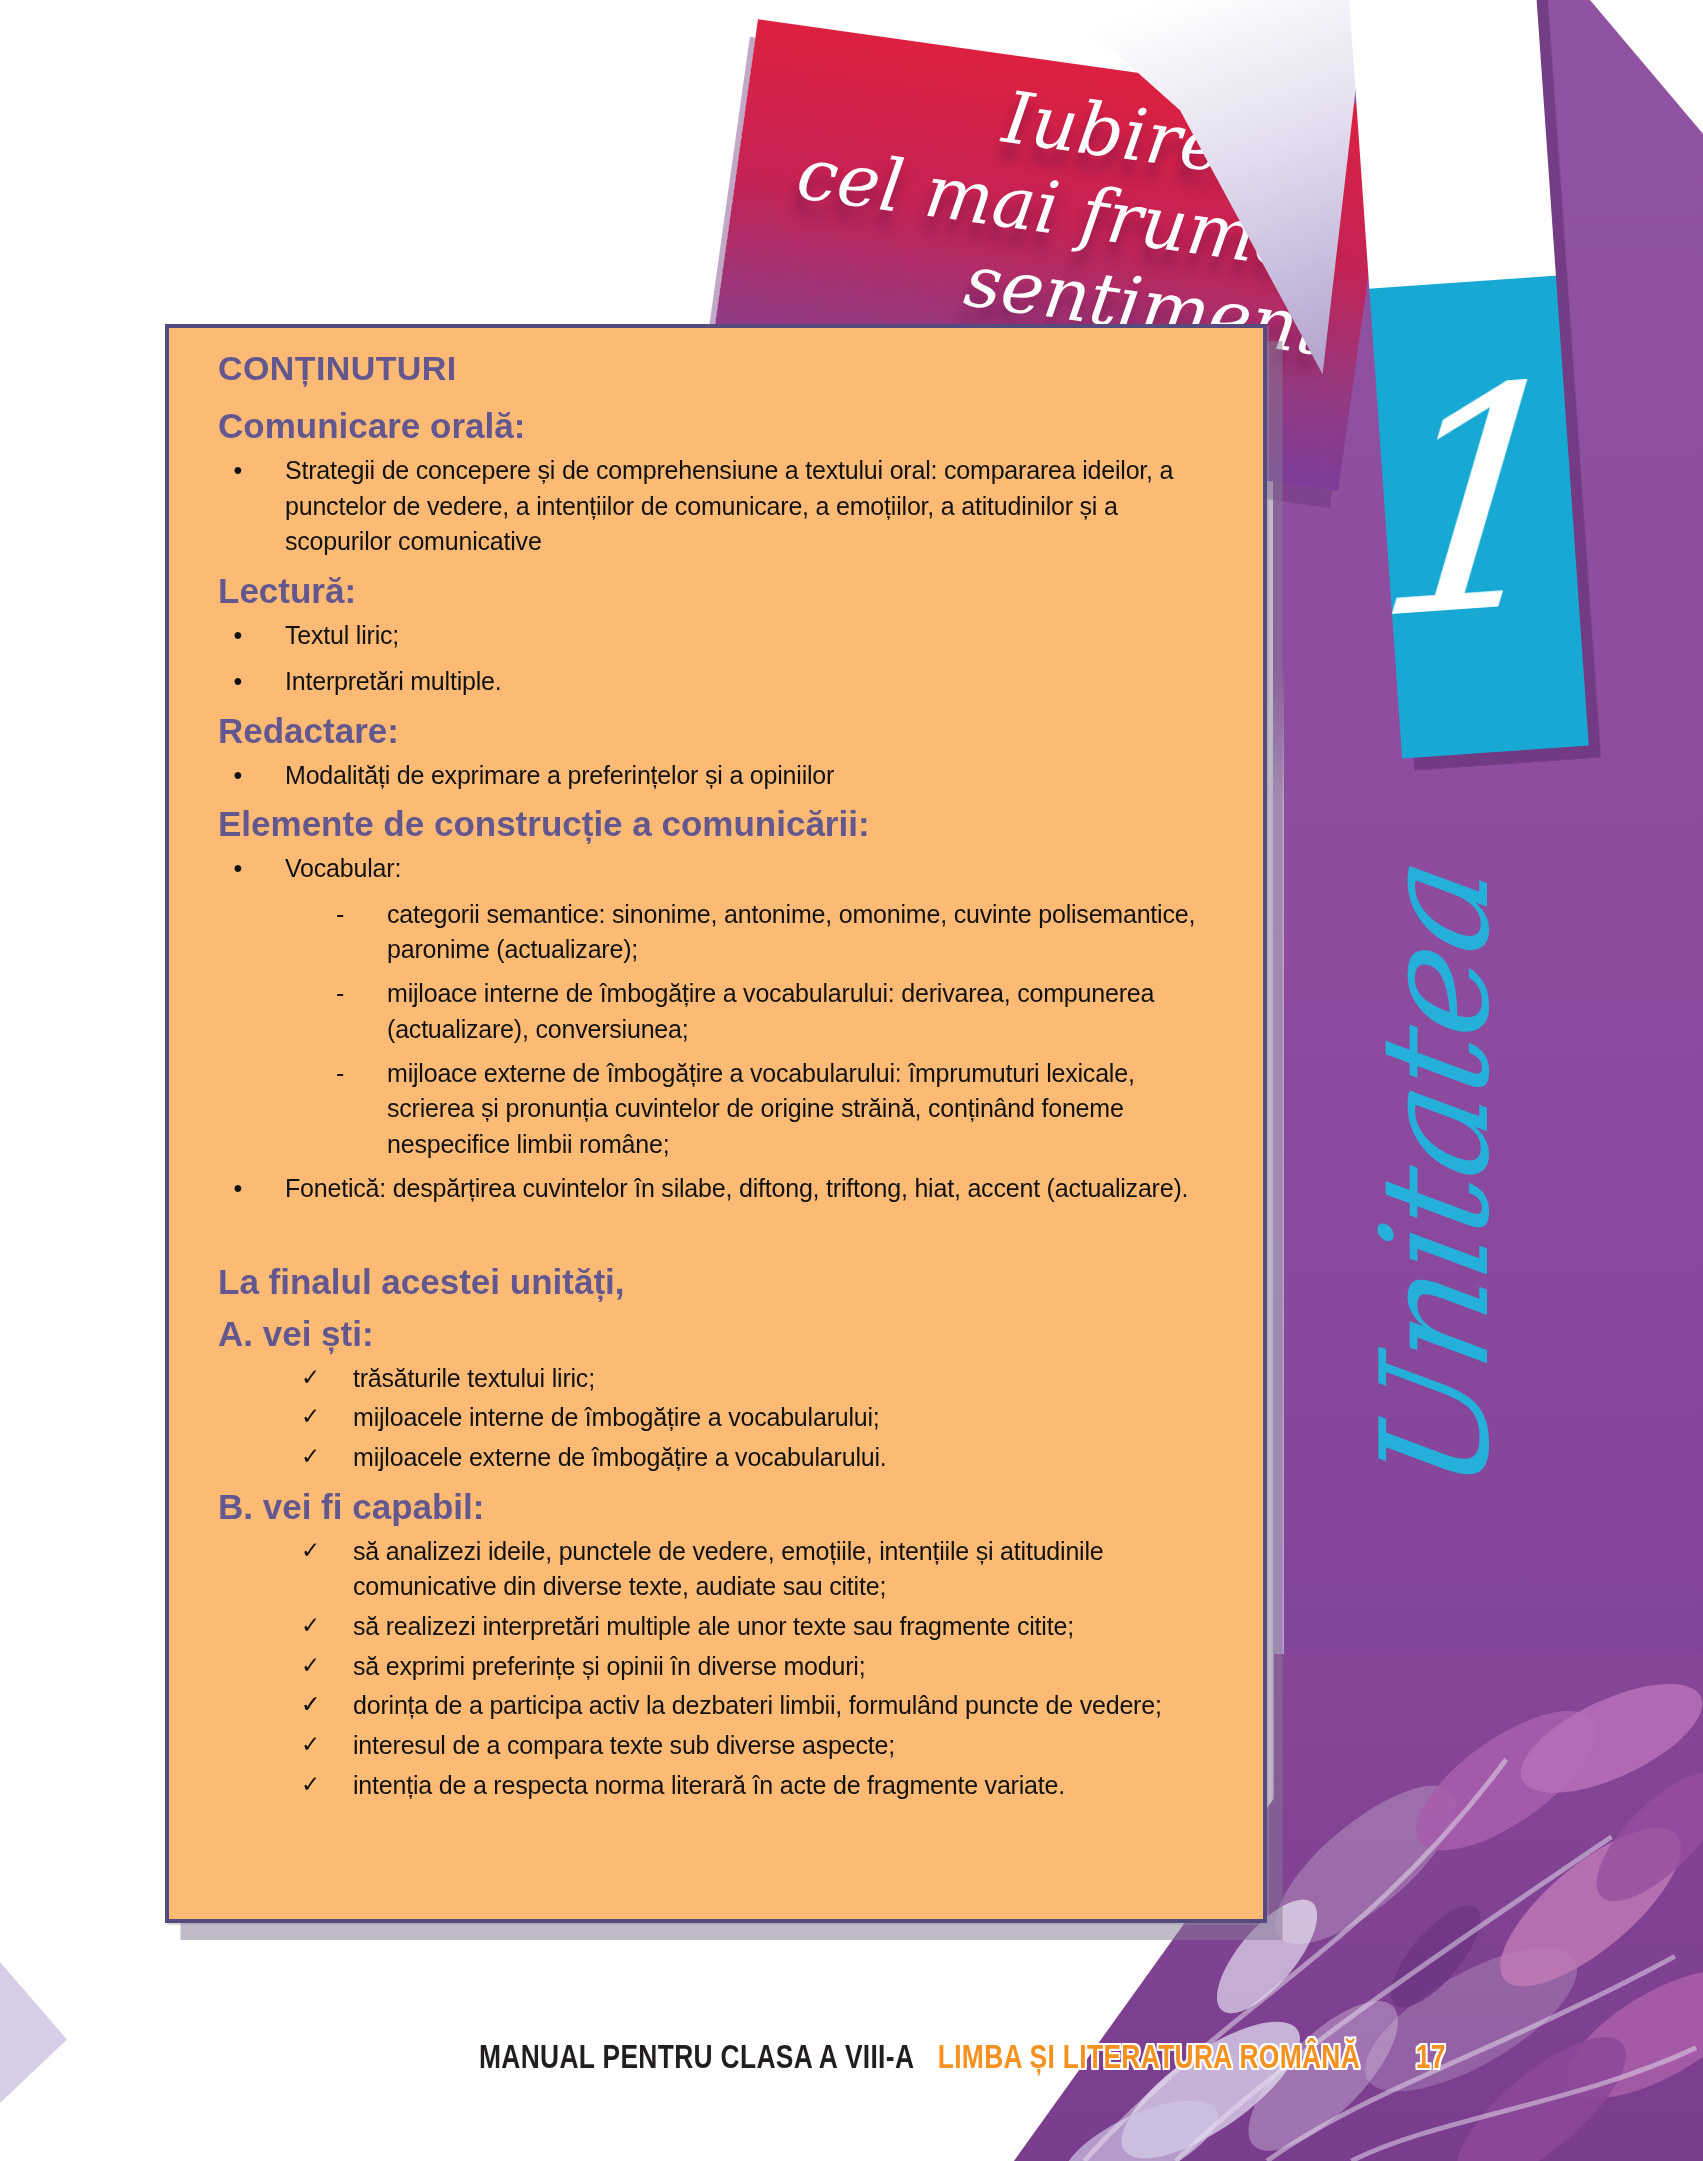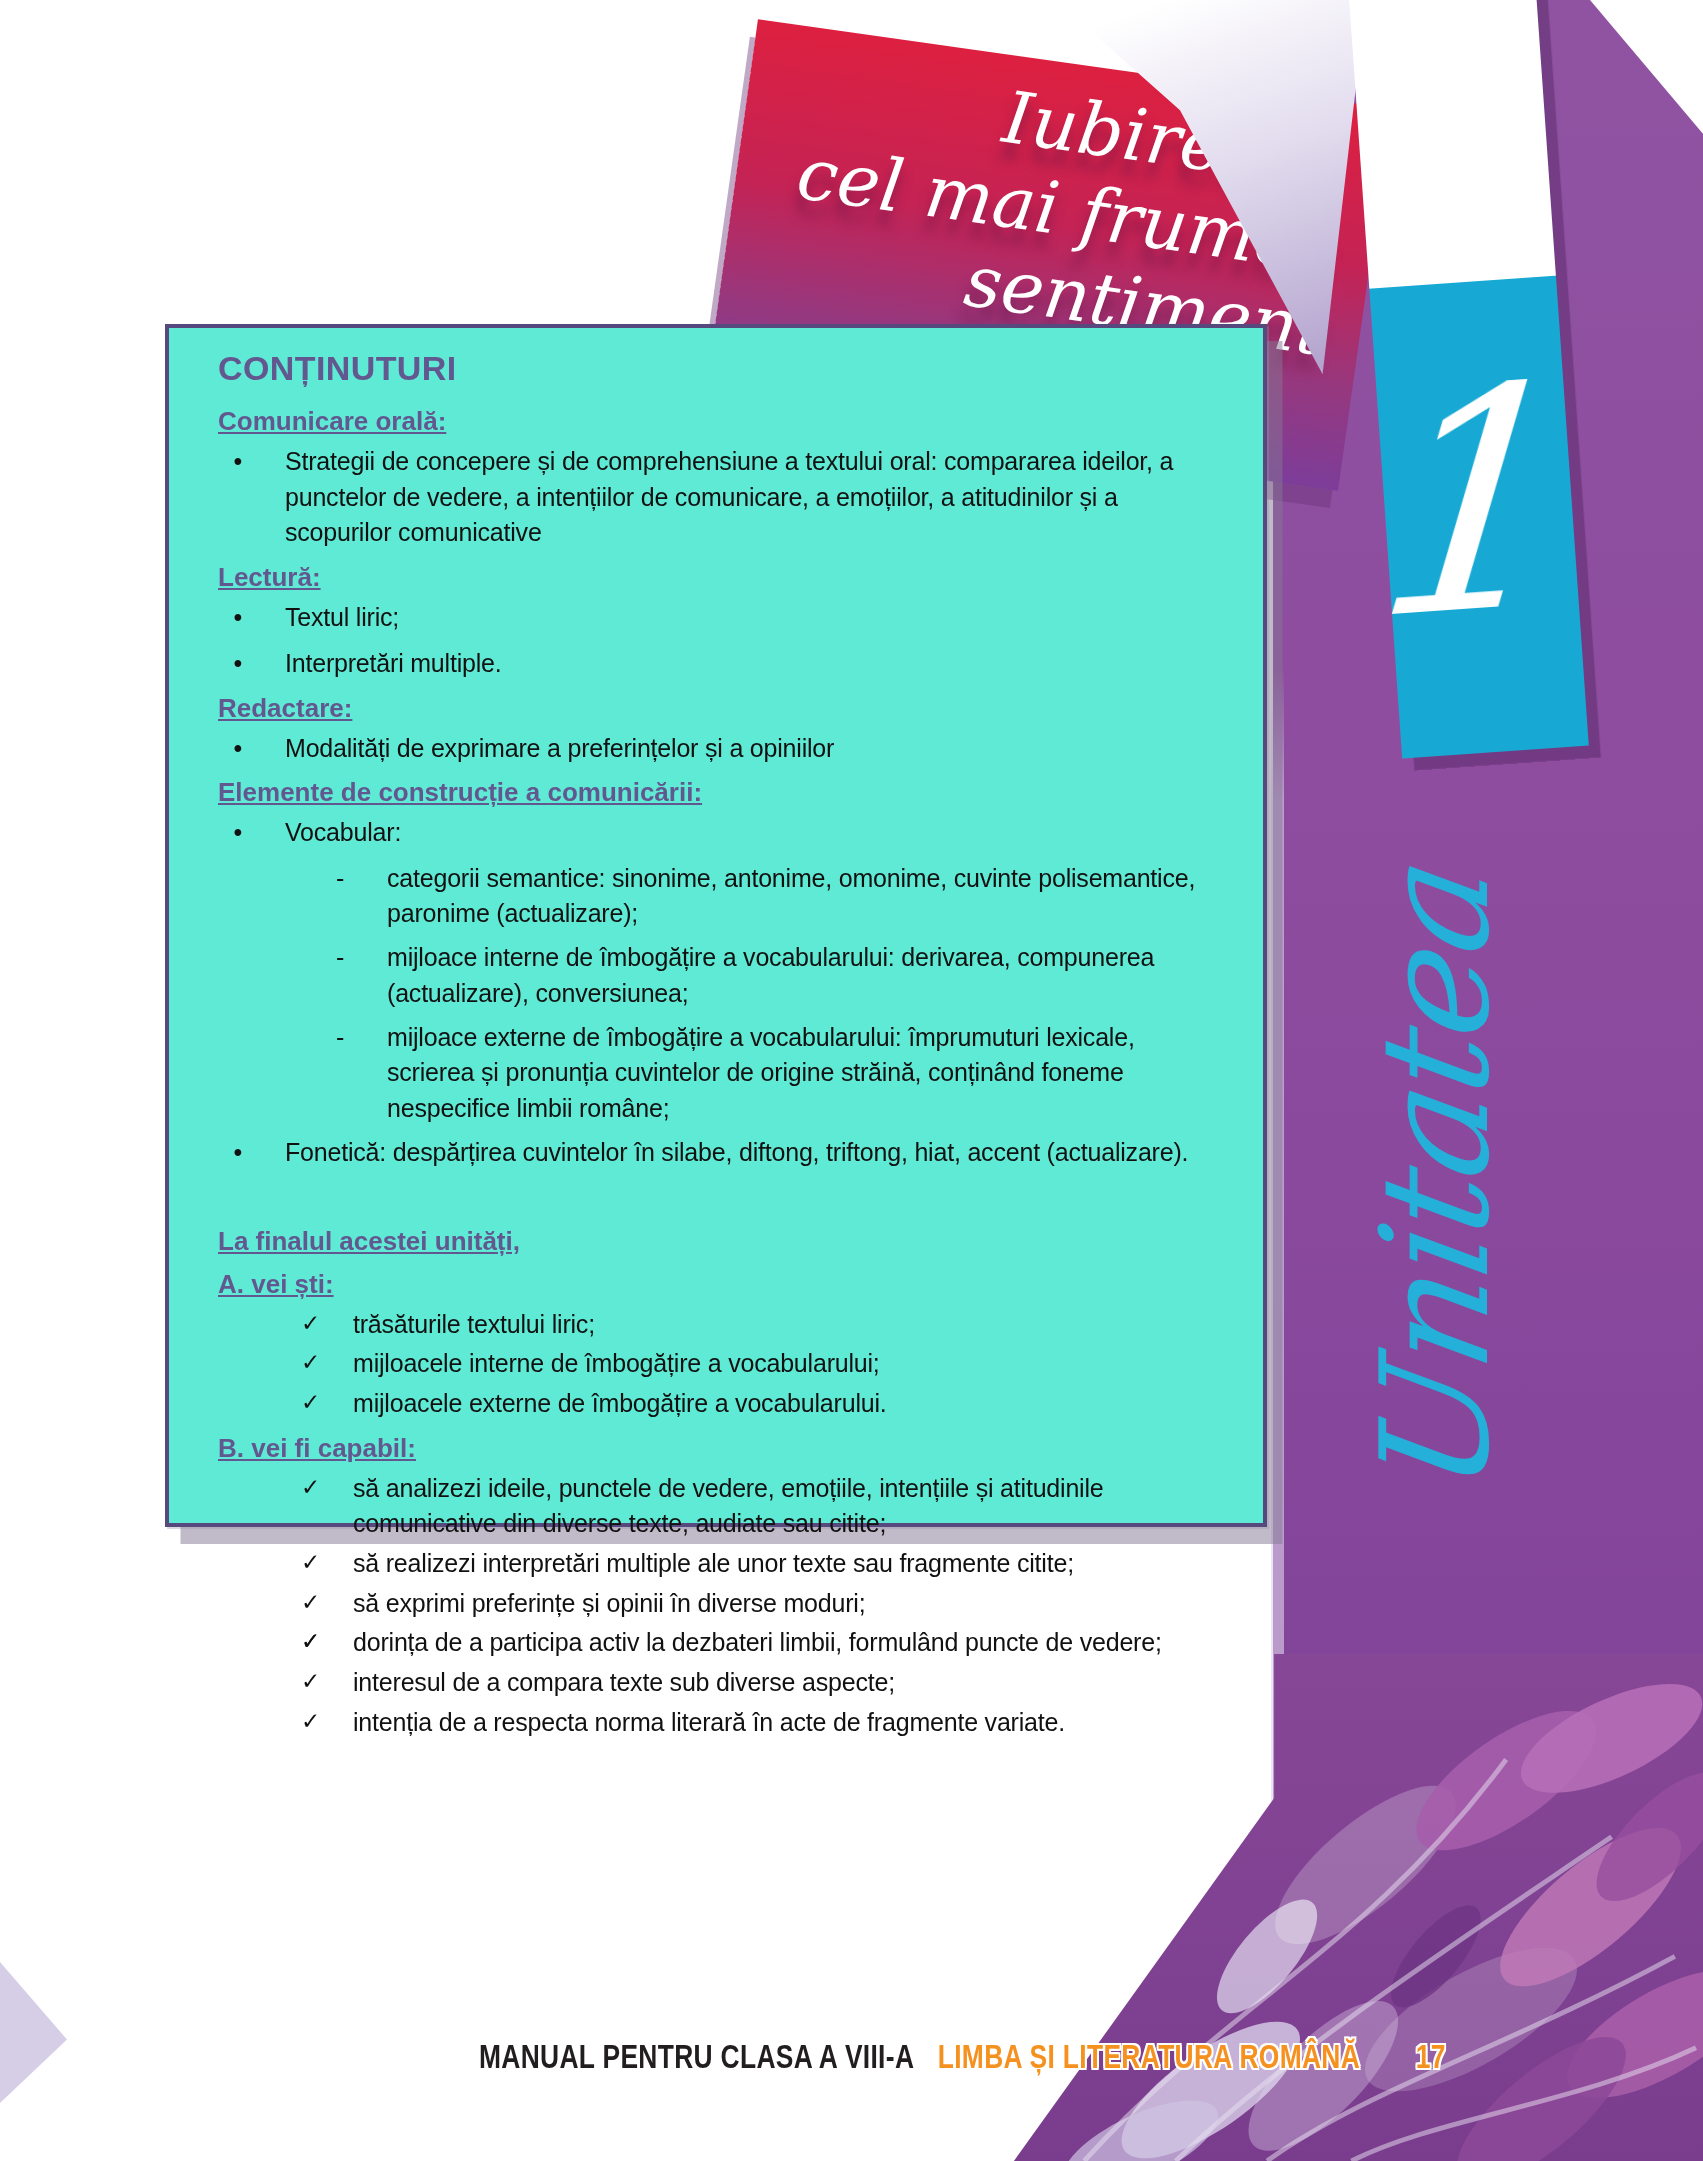--- a/index.html
+++ b/index.html
@@ -41,26 +41,26 @@
   .unit-number{color:#ffffff;font-family:"DejaVu Serif",serif;font-style:italic;font-size:303px;
           line-height:1;transform:skewX(-10deg);margin-top:-28px;}
 
   
   .unit-vertical{position:absolute;left:1006px;top:1070px;width:859px;height:211px;z-index:3;
           text-align:center;line-height:211px;color:#25b0da;letter-spacing:-4.2px;
           font-family:"DejaVu Serif",serif;font-style:italic;font-size:149px;
           transform:rotate(-90deg) skewX(-10deg);}
 
   
-  .contents-box{position:absolute;left:165px;top:324px;width:1102px;height:1203px;z-index:6;
-          box-sizing:border-box;background:#5eead4;border:4.2px solid #56497e;
+  .contents-box{position:absolute;left:165px;top:324px;width:1102px;height:1599px;z-index:6;
+          box-sizing:border-box;background:#fdba74;border:4.2px solid #56497e;
           padding:17px 39px 12.7px 49px;
           box-shadow:2.1px 2.1px 0 rgba(152,142,168,.35),15.5px 17px 0 rgba(131,120,147,.5);}
   .box-title{font-size:34px;font-weight:700;color:#63578f;margin:4.2px 0 18.3px 0;letter-spacing:0.4px;}
-  .h{color:#63578f;font-weight:700;font-size:26px;margin:11.3px 0 7px 0;text-decoration:underline;}
+  .h{color:#63578f;font-weight:700;font-size:35px;margin:11.3px 0 7px 0;}
   .row{position:relative;margin:0 0 10px 0;font-size:25px;line-height:1.42;color:#111111;
        letter-spacing:-0.2px;}
   .row .txt{display:block;}
   .row .marker{position:absolute;top:0;}
   .bullet{padding-left:67px;}
   .bullet .marker{left:15.5px;}
   .dash{padding-left:169px;margin-bottom:8.4px;}
   .dash .marker{left:118px;}
   .check{padding-left:135px;margin-bottom:4.2px;}
   .check .marker{left:83px;font-size:23px;}

